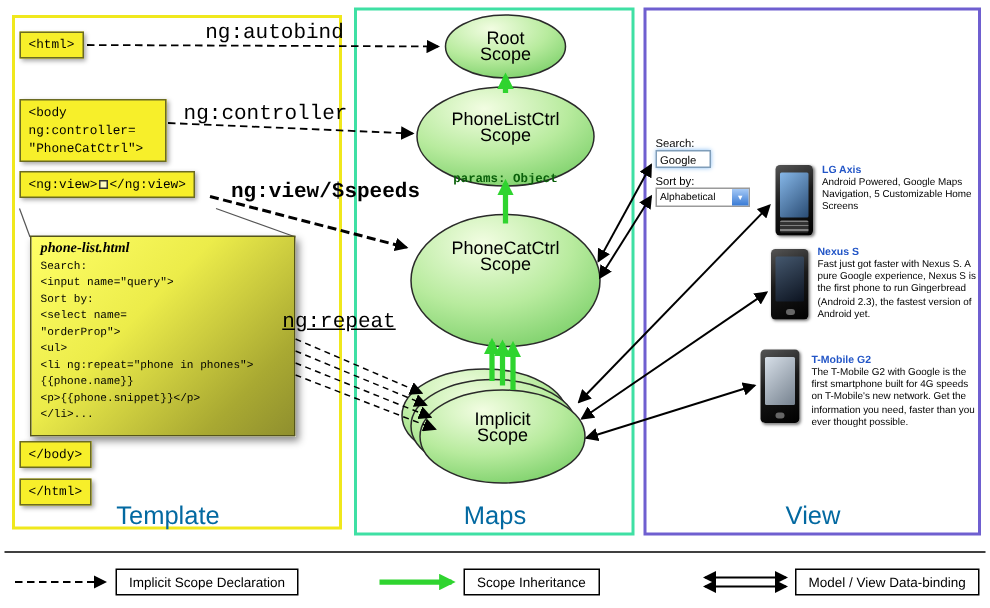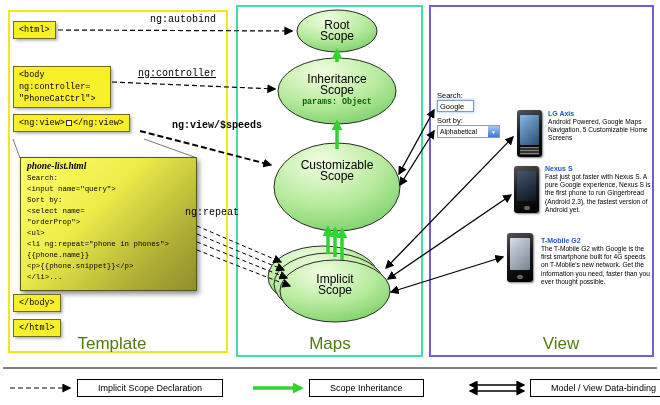--- a/index.html
+++ b/index.html
@@ -5,45 +5,45 @@
   * { margin:0; padding:0; box-sizing:border-box; }
   html,body { background:#fff; }
   body { font-family:"Liberation Sans", sans-serif; }
   .stage { position:relative; width:660px; height:405px; background:#fff; overflow:hidden; }
 
   .panel { position:absolute; background:transparent; }
   .panel.tpl { left:8px; top:10px; width:220px; height:343px; border:2px solid #f0e81c; }
   .panel.mdl { left:236px; top:5px; width:187px; height:352px; border:2px solid #3fe0a4; }
   .panel.vw  { left:429px; top:5px; width:225px; height:352px; border:2px solid #6f5fd0; }
 
-  .panel-label { position:absolute; transform:translateX(-50%); font-size:17px; color:#4d7c0f; }
+  .panel-label { position:absolute; transform:translateX(-50%); font-size:17px; color:#0369a1; }
 
   .codebox { position:absolute; background:#f7ef2a; border:1px solid #6b6b22;
              font-family:"Liberation Mono", monospace; font-size:8.5px; line-height:12px;
              padding:2px 5px; white-space:pre; color:#000;
              box-shadow:1.5px 1.5px 3px rgba(0,0,0,.35); }
   .ph-square { display:inline-block; width:6px; height:6px; border:1px solid #333;
                background:#fdf9c0; margin:0 1px; vertical-align:middle; }
 
   .phonelist-box { position:absolute; left:20px; top:157px; width:177px; height:134px;
              background:linear-gradient(135deg,#ffff66 0%,#ecec4a 40%,#a9a932 80%,#8f8f2e 100%);
              border:1px solid #55551a; box-shadow:2px 3px 5px rgba(0,0,0,.45); padding:3px 6px; }
   .pl-title { font-family:"Liberation Serif", serif; font-style:italic; font-weight:bold;
               font-size:9.5px; margin-bottom:2px; color:#000; }
   .pl-code  { font-family:"Liberation Mono", monospace; font-size:7.4px; line-height:11px;
               white-space:pre; color:#000; }
 
   .arrow-label { position:absolute; transform:translateX(-50%);
-                 font-family:"Liberation Mono", monospace; font-size:10px; color:#000; }
+                 font-family:"Liberation Mono", monospace; font-size:14px; color:#000; }
   .arrow-label.bold { font-weight:bold; }
 
   .scope-text { position:absolute; text-align:center; }
   .scope-name { font-size:12px; line-height:10.5px; white-space:pre-line; color:#000; }
   .scope-props { font-family:"Liberation Mono", monospace; font-weight:bold; font-size:8.3px;
-                 line-height:10px; white-space:pre-line; color:#0a600a; margin-top:2px; }
+                 line-height:10px; white-space:pre-line; color:#0a600a; margin-top:20px; }
 
   svg.overlay { position:absolute; left:0; top:0; }
   .scope-ellipse { fill:url(#scopeGrad); stroke:#2a2a2a; stroke-width:1; }
   .dash   { stroke:#000; stroke-width:1.2; fill:none; stroke-dasharray:5 3; }
   .bdash  { stroke:#000; stroke-width:2;   fill:none; stroke-dasharray:6 3; }
   .tdash  { stroke:#000; stroke-width:1;   fill:none; stroke-dasharray:4 3; }
   .garrow { stroke:#2fd42f; stroke-width:3.5; fill:none; }
   .dbl    { stroke:#000; stroke-width:1.3; fill:none; }
   .callout{ stroke:#555; stroke-width:0.8; fill:none; }
   .sepline{ stroke:#000; stroke-width:1; }
@@ -69,21 +69,21 @@
   .phone .keys { position:absolute; left:3px; right:3px; bottom:2px; height:8px;
            background:repeating-linear-gradient(#808080 0 1px,#333 1px 3px); border-radius:1px; }
   .phone .btn { position:absolute; left:50%; bottom:3px; width:6px; height:4px;
            margin-left:-3px; border-radius:2px; background:#666; }
 
   .phone-info { position:absolute; }
   .phone-link { font-size:7px; font-weight:bold; color:#2356c7; display:block; cursor:pointer; }
   .phone-desc { font-size:6.6px; line-height:8.2px; color:#000; margin-top:1px; }
 
   .legend-box { position:absolute; border:1px solid #000; background:#fff; font-size:9px;
-                padding:3px 20px; white-space:nowrap; color:#000; }
+                padding:3px 8px; white-space:nowrap; color:#000; }
 </style>
 </head>
 <body>
 
 <div class="stage">
 
   <div class="panel tpl"></div>
   <div class="panel mdl"></div>
   <div class="panel vw"></div>
 
@@ -163,37 +163,37 @@
 &lt;p&gt;{{phone.snippet}}&lt;/p&gt;
 &lt;/li&gt;...</div>
   </div>
 
   <div class="codebox" style="left:13px; top:294px;">&lt;/body&gt;</div>
   <div class="codebox" style="left:13px; top:319px;">&lt;/html&gt;</div>
 
   <div class="panel-label" style="left:112px; top:334px;">Template</div>
 
   <div class="arrow-label" style="left:183px; top:14px;">ng:autobind</div>
-  <div class="arrow-label" style="left:177px; top:68px;text-decoration:underline;">ng:controller</div>
+  <div class="arrow-label" style="left:177px; top:68px;">ng:controller</div>
   <div class="arrow-label bold" style="left:217px; top:120px;">ng:view/$speeds</div>
-  <div class="arrow-label" style="left:212px; top:207px;">ng:repeat</div>
+  <div class="arrow-label" style="left:226px; top:207px;text-decoration:underline;">ng:repeat</div>
 
   <div class="scope-text" style="left:297px; top:20px; width:80px;">
     <div class="scope-name">Root
 Scope</div>
   </div>
 
   <div class="scope-text" style="left:277px; top:74px; width:120px;">
-    <div class="scope-name">Inheritance
+    <div class="scope-name">PhoneListCtrl
 Scope</div>
     <div class="scope-props">params: Object</div>
   </div>
 
   <div class="scope-text" style="left:272px; top:160px; width:130px;">
-    <div class="scope-name">Customizable
+    <div class="scope-name">PhoneCatCtrl
 Scope</div>
   </div>
 
   <div class="scope-text" style="left:280px; top:274px; width:110px;">
     <div class="scope-name">Implicit
 Scope</div>
   </div>
 
   <div class="panel-label" style="left:330px; top:334px;">Maps</div>
 
@@ -226,19 +226,19 @@
 
   <div class="phone" style="left:507px; top:233px; width:26px; height:49px;">
     <div class="screen s3"></div>
     <div class="btn"></div>
   </div>
   <div class="phone-info" style="left:541px; top:237px; width:110px;">
     <span class="phone-link">T-Mobile G2</span>
     <div class="phone-desc">The T-Mobile G2 with Google is the first smartphone built for 4G speeds on T-Mobile's new network. Get the information you need, faster than you ever thought possible.</div>
   </div>
 
-  <div class="panel-label" style="left:542px; top:334px;margin-left:19px;">View</div>
+  <div class="panel-label" style="left:542px; top:334px;">View</div>
 
   <div class="legend-box" style="left:77px; top:379px;">Implicit Scope Declaration</div>
   <div class="legend-box" style="left:530px; top:379px;">Model / View Data-binding</div>
   <div class="legend-box" style="left:309px; top:379px;">Scope Inheritance</div>
 
 </div>
 
 </body></html>

